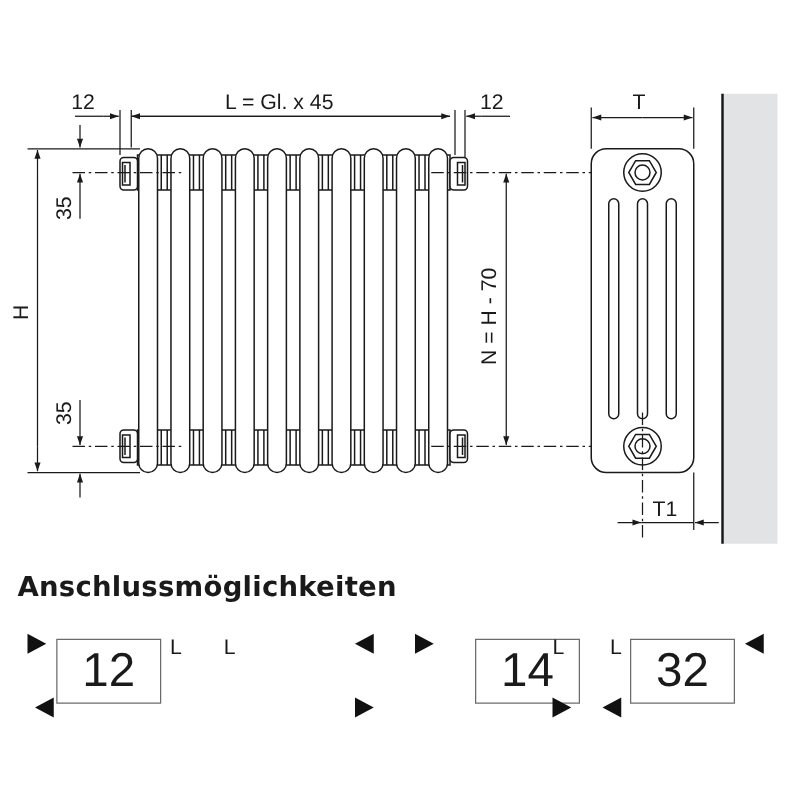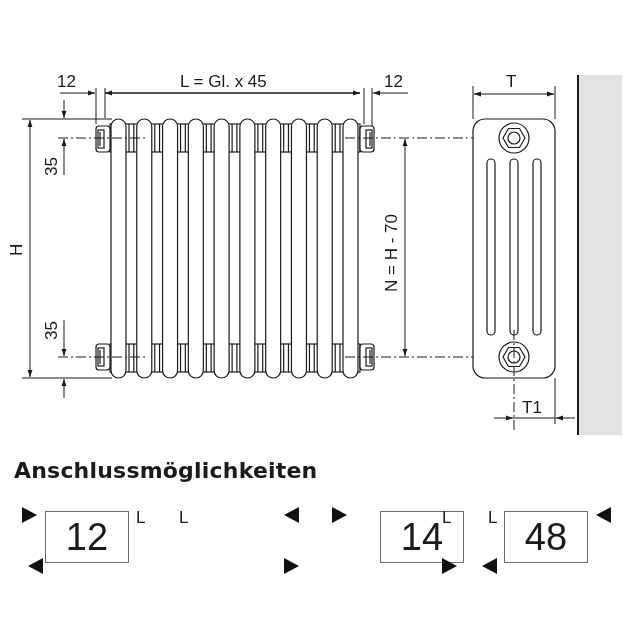--- a/index.html
+++ b/index.html
@@ -219,15 +219,15 @@
 <div class="opt" style="left:332px;">
   <span class="tri r" style="left:0;top:2px;"></span>
   <div class="box" style="left:20px;margin-left:28px;">14</div>
   <span class="l" style="left:110px;top:3px;">L</span>
   <span class="tri r" style="left:110px;top:53px;"></span>
 </div>
 
 <div class="opt" style="left:482px;">
   <span class="l" style="left:6px;top:3px;">L</span>
   <span class="tri l" style="left:0;top:53px;"></span>
-  <div class="box" style="left:22px;">48</div>
+  <div class="box" style="left:22px;">32</div>
   <span class="tri l" style="left:114px;top:2px;"></span>
 </div>
 
 </body></html>

